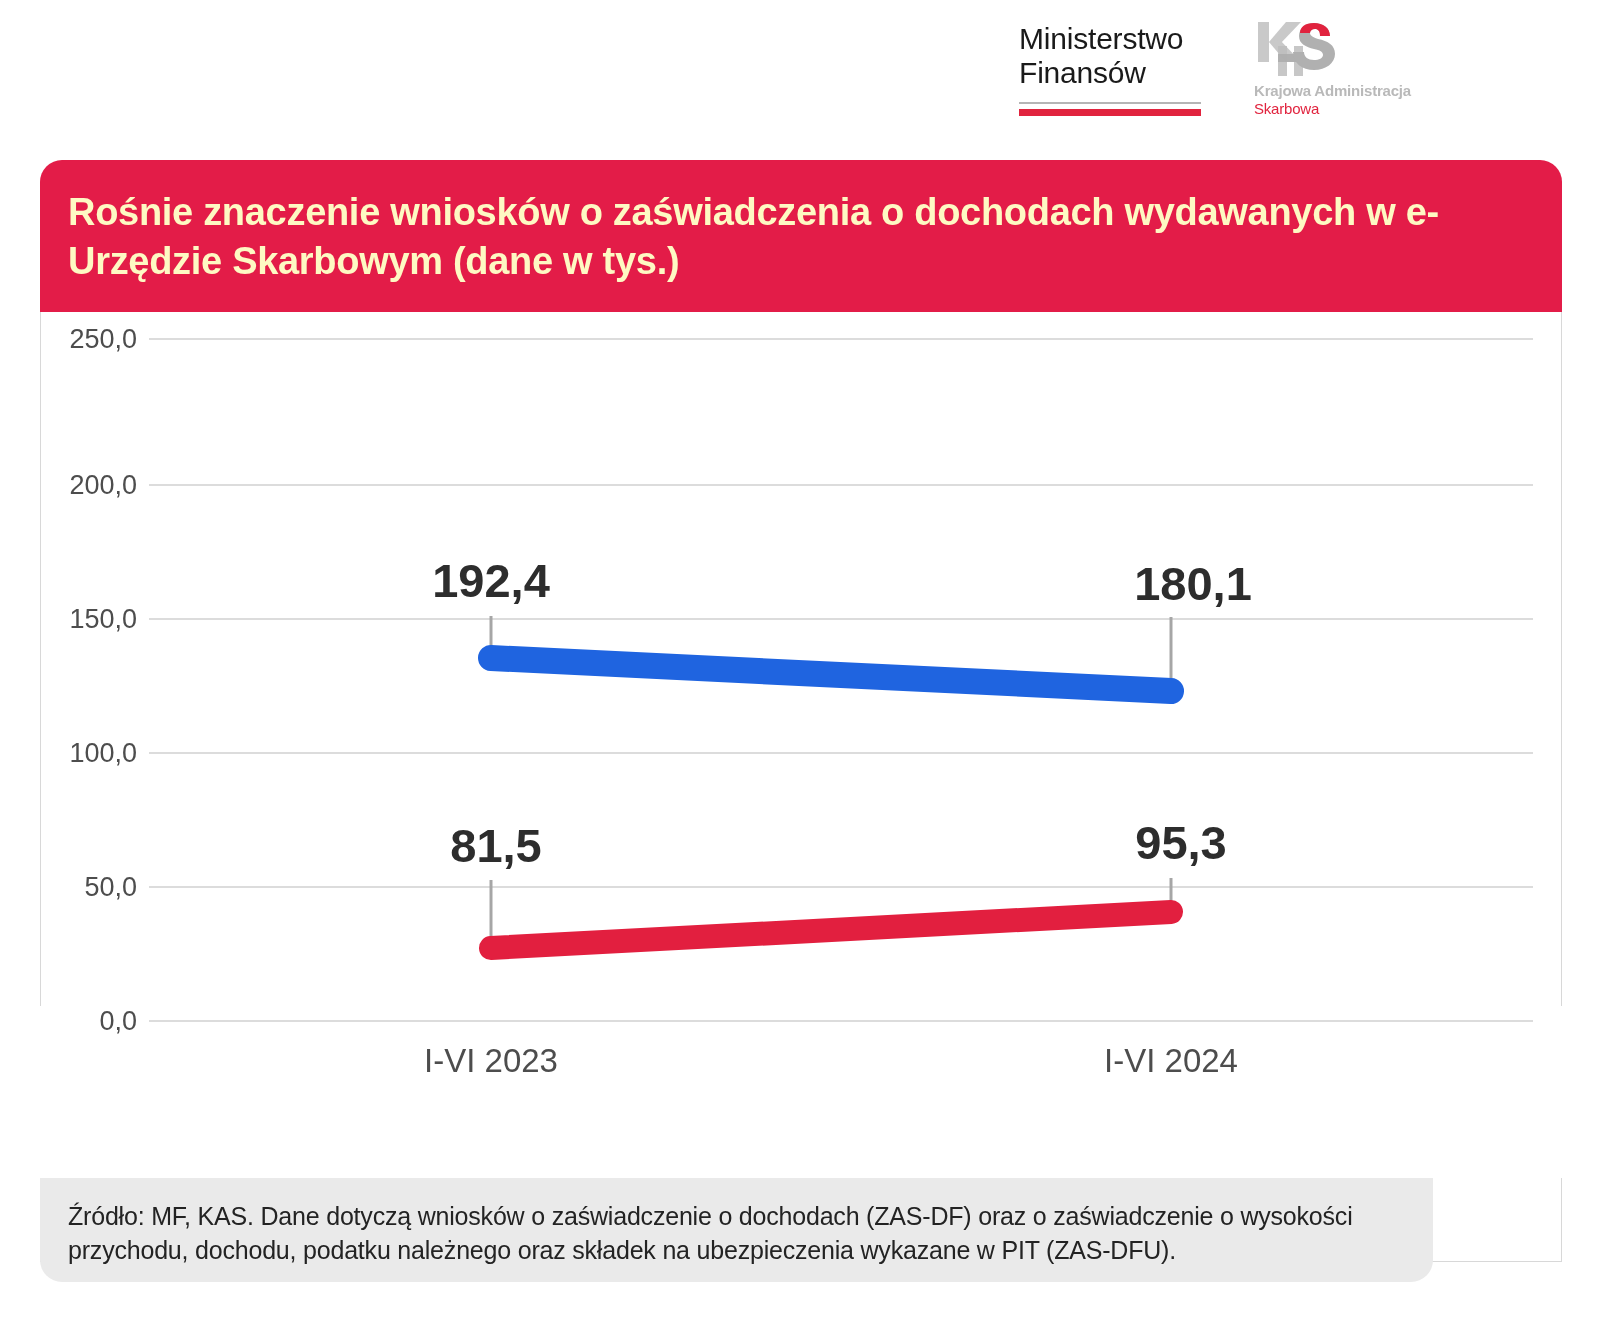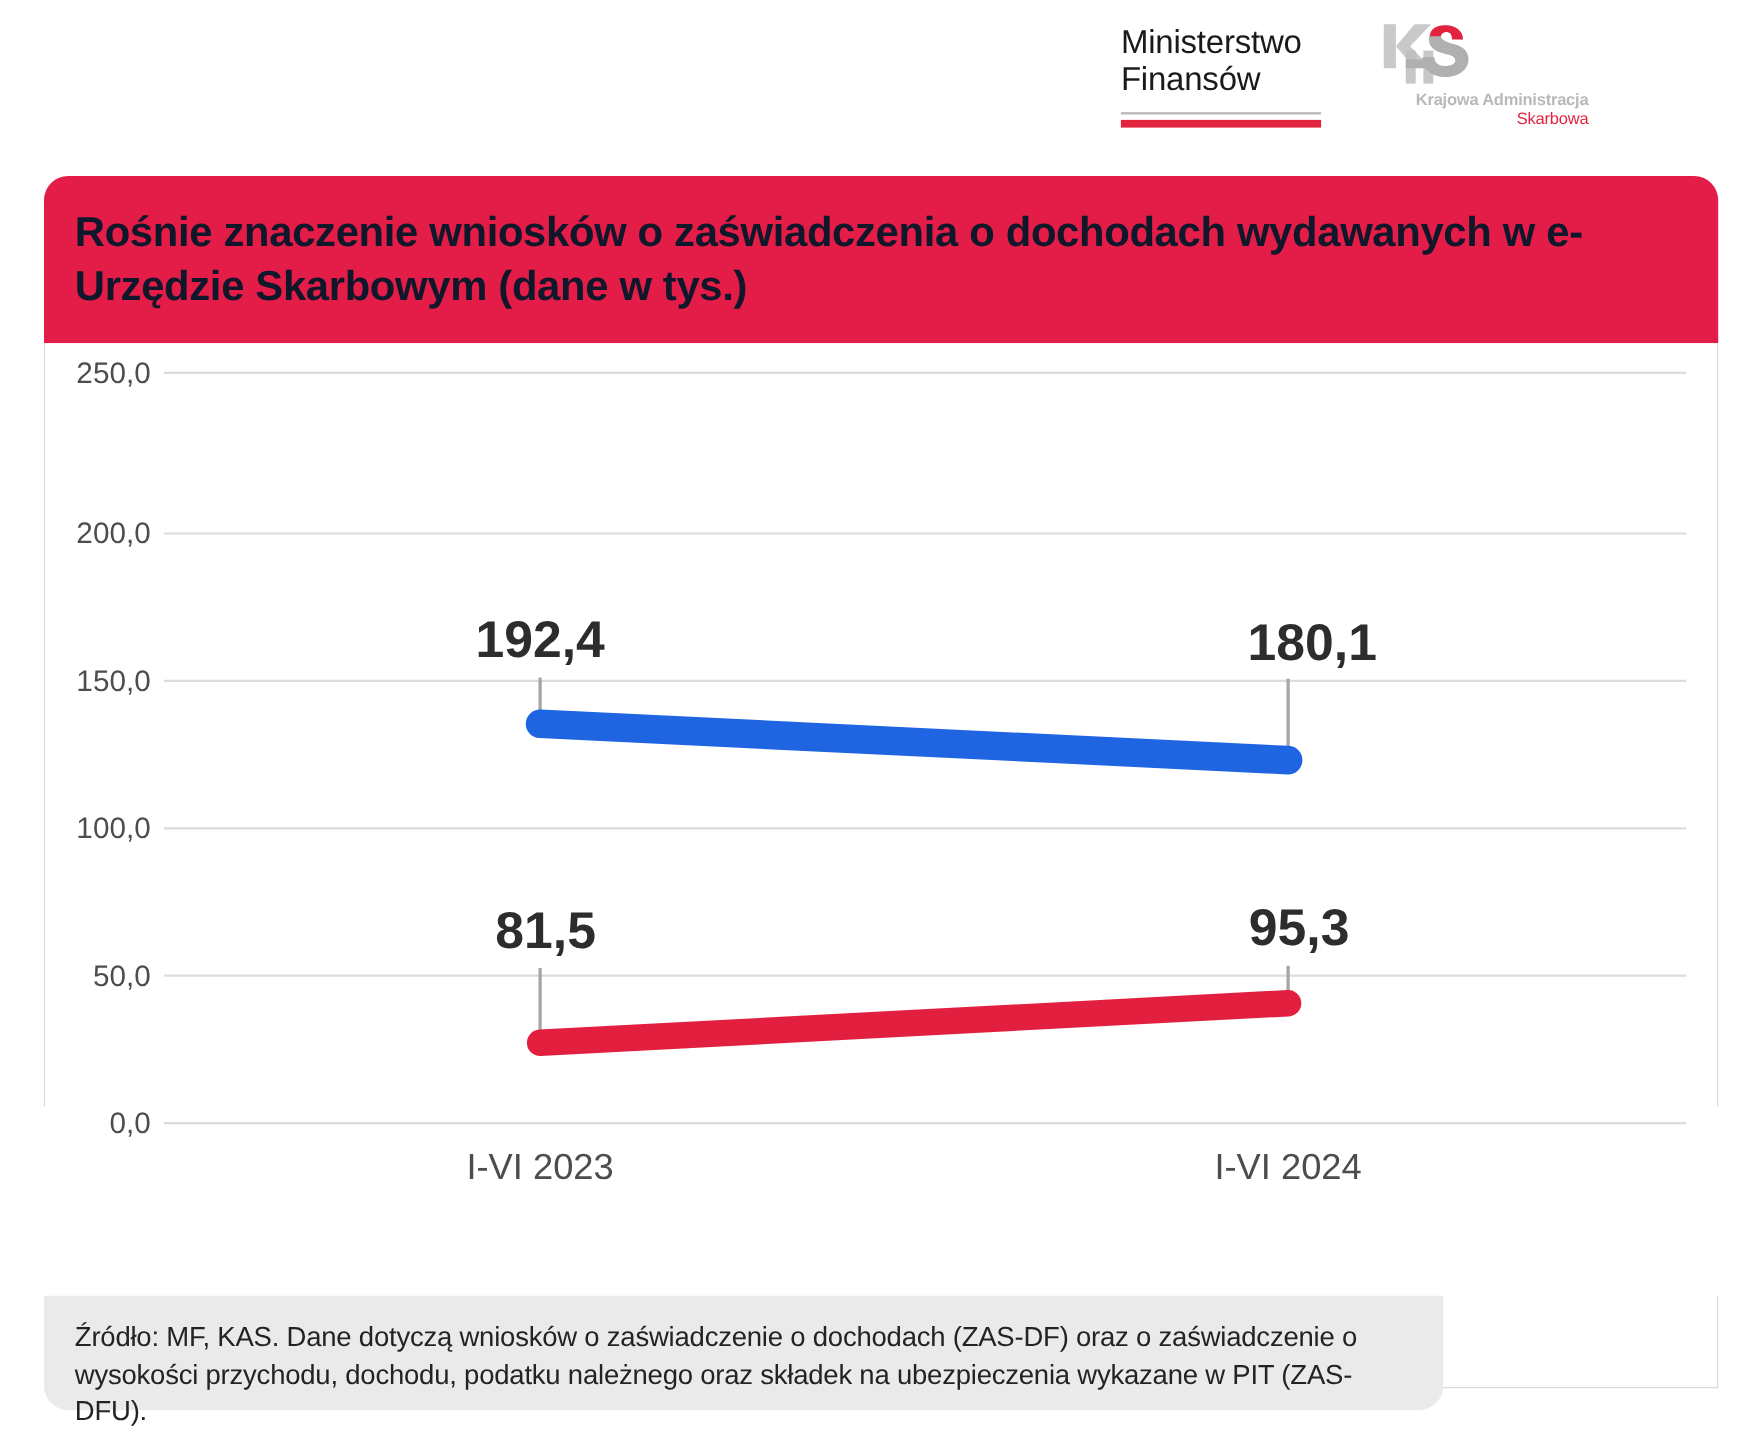--- a/index.html
+++ b/index.html
@@ -48,21 +48,20 @@
     height: 7px;
     background: #e1233e;
     width: 182px;
   }
 
   .kas-block {
     position: absolute;
     right: 25px;
     top: 20px;
     width: 190px;
-    text-align: right;
   }
   .kas-mark {
     width: 88px;
     height: 58px;
     position: relative;
     margin-left: 2px;
   }
   .kas-text1 {
     font-family: "Liberation Sans", sans-serif;
     font-size: 15px;
@@ -98,21 +97,21 @@
     height: 152px;
     background: #e31c48;
     border-radius: 22px 22px 0 0;
     box-sizing: border-box;
     padding: 28px 40px 0 28px;
   }
   .title-text {
     font-family: "Liberation Sans", sans-serif;
     font-size: 38px;
     font-weight: bold;
-    color: #0f172a;
+    color: #fef9c3;
     line-height: 1.28;
     letter-spacing: -0.3px;
   }
 
   .plot-wrap {
     position: absolute;
     left: 0;
     top: 152px;
     width: 1522px;
     height: 694px;
@@ -156,21 +155,21 @@
     white-space: nowrap;
     transform: scaleX(0.93);
     transform-origin: left center;
   }
 
   
   .footer {
     position: absolute;
     left: 40px;
     top: 1178px;
-    width: 1272px;
+    width: 1393px;
     height: 104px;
     background: #eaeaea;
     border-radius: 0 0 22px 22px;
     box-sizing: border-box;
     padding: 22px 30px 0 28px;
   }
   .footer-text {
     font-family: "Liberation Sans", sans-serif;
     font-size: 25px;
     color: #232323;

